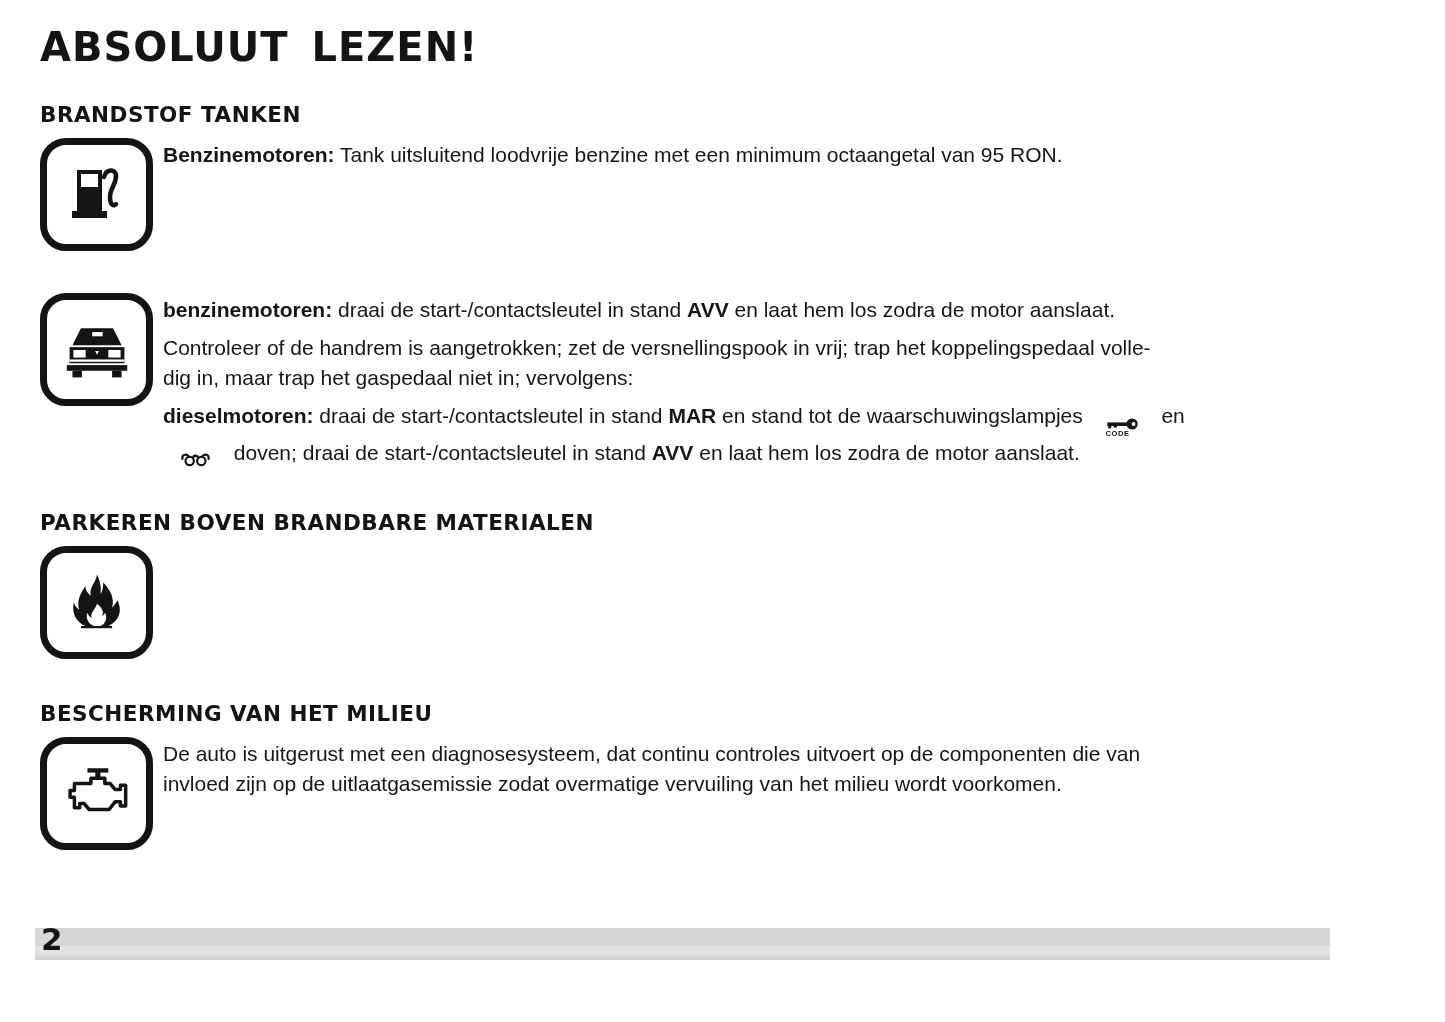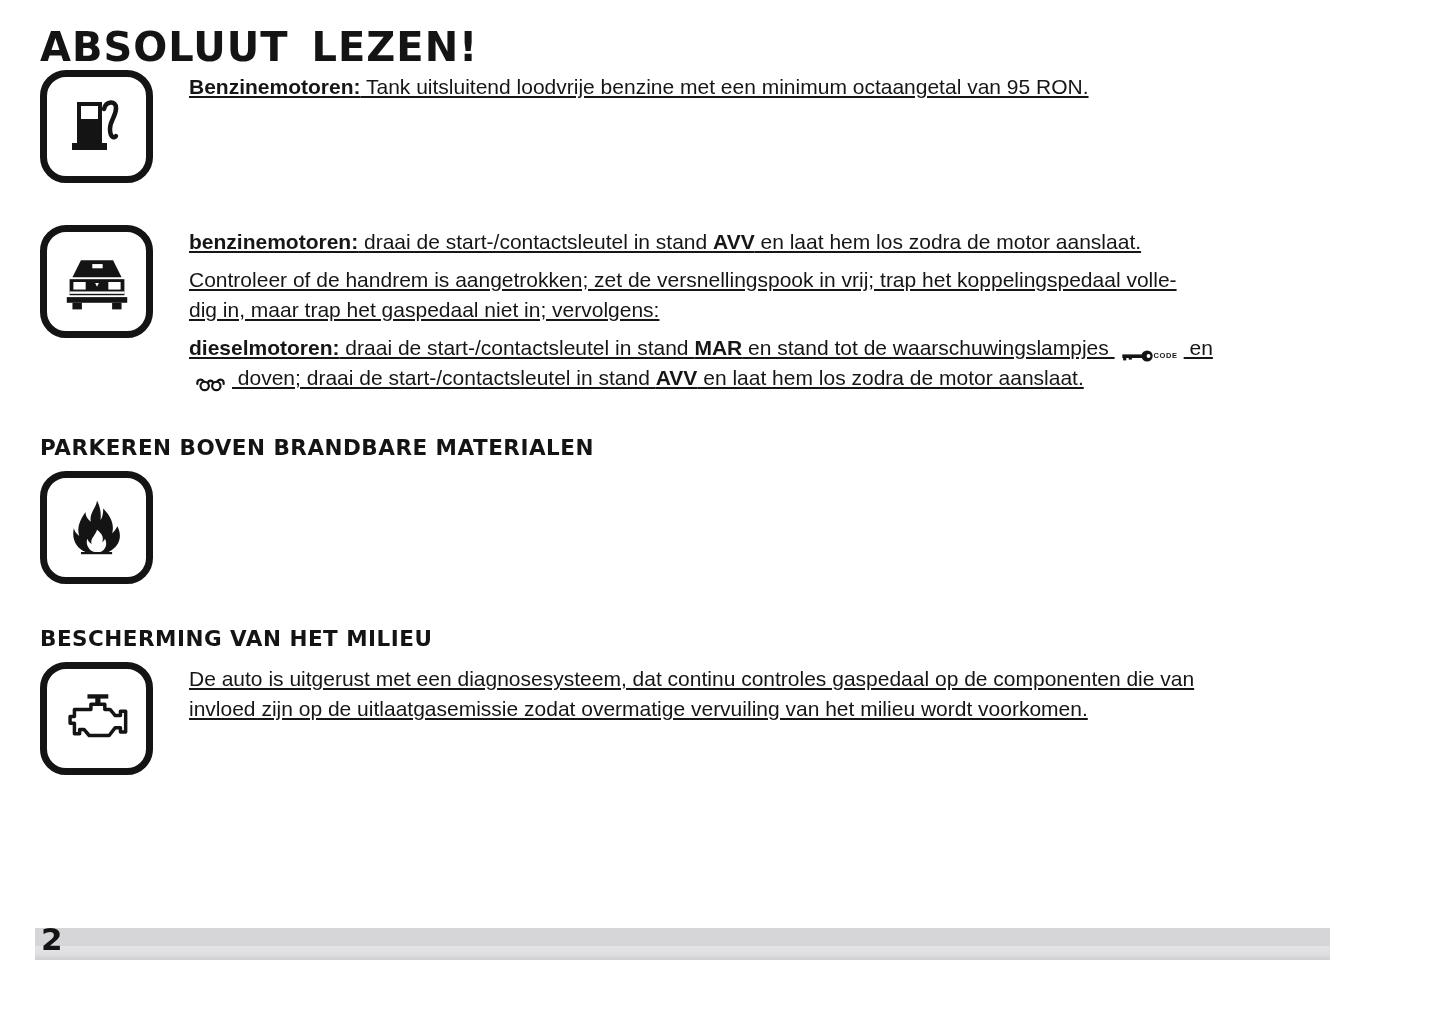--- a/index.html
+++ b/index.html
@@ -5,42 +5,42 @@
   html,body{margin:0;padding:0;}
   body{
     width:1445px;height:1022px;position:relative;overflow:hidden;
     background:#ffffff;color:#161616;
     font-family:"Liberation Sans",sans-serif;
   }
   .page{padding:24px 0 0 40px;}
   h1{
     font-family:"DejaVu Sans",sans-serif;font-weight:bold;
     font-size:40px;letter-spacing:1px;word-spacing:8px;
-    margin:0 0 0 0;color:#141414;
+    margin:0 0 32px 0;color:#141414;
   }
   h2{
     font-family:"DejaVu Sans",sans-serif;font-weight:bold;
     font-size:21.5px;letter-spacing:.5px;margin:0 0 11px 0;color:#141414;
   }
   section{margin:0;}
-  .row{display:flex;align-items:flex-start;gap:36px;margin-bottom:42px;text-decoration:underline;}
+  .row{display:flex;align-items:flex-start;gap:10px;margin-bottom:42px;}
   .icon-box{
     flex:0 0 auto;width:113px;height:113px;box-sizing:border-box;
     border:7px solid #141414;border-radius:26px;
     display:flex;align-items:center;justify-content:center;background:#fff;
   }
   .texts{width:1170px;padding-top:2px;}
   .para{
     margin:0 0 8px 0;font-size:21px;line-height:30px;white-space:pre-wrap;
   }
   .para:last-child{margin-bottom:0;}
   .b{font-weight:bold;}
   .inline-icon{
-    display:inline-flex;flex-direction:row;align-items:center;
-    white-space:normal;vertical-align:-7px;line-height:1;margin:0 6px;
+    display:inline-flex;flex-direction:column;
+    white-space:normal;vertical-align:-7px;line-height:1;margin:0 17px;
   }
   .code-label{
     font-size:7.5px;font-weight:bold;letter-spacing:.6px;line-height:1;
     color:#141414;margin-top:0px;
   }
   .glow svg{vertical-align:-2px;}
   .footer-bar{
     position:absolute;left:35px;top:928px;width:1295px;height:32px;
     background:linear-gradient(to bottom,#d6d6d9 0%,#d6d6d9 55%,#e4e4e7 56%,#e0e0e3 80%,#cfcfd3 100%);
   }
@@ -50,20 +50,21 @@
   }
 </style>
 </head>
 <body>
 
 <div class="page">
 
   <h1>ABSOLUUT LEZEN!</h1>
 
   <section>
+    <h2>BRANDSTOF TANKEN</h2>
     <div class="row">
       <div class="icon-box">
         <svg viewBox="0 0 64 64" width="64" height="64" aria-hidden="true">
           <rect x="12" y="7" width="25" height="41" fill="#141414"></rect>
           <rect x="16" y="11" width="17" height="13" fill="#ffffff"></rect>
           <rect x="7" y="48" width="35" height="7" fill="#141414"></rect>
           <path d="M39,14 C41,6 51,5 51,13 C51,22 45,25 45,34 C45,42 49,44 51,41" fill="none" stroke="#141414" stroke-width="4.5" stroke-linecap="round"></path>
         </svg>
       </div>
       <div class="texts">
@@ -134,21 +135,21 @@
     <h2>BESCHERMING VAN HET MILIEU</h2>
     <div class="row">
       <div class="icon-box">
         <svg viewBox="0 0 76 76" width="66" height="66" aria-hidden="true">
           <path d="M27,12 H51" fill="none" stroke="#141414" stroke-width="5"></path>
           <path d="M39,12 V22" fill="none" stroke="#141414" stroke-width="6"></path>
           <path d="M21,27 H31 V21 H47 V27 H53 L59,34 H65 V29 H71 V53 H65 V48 H59 L52,57 H29 L23,50 H18 V55 H12 V43 H7 V35 H12 V27 Z" fill="#ffffff" stroke="#141414" stroke-width="4" stroke-linejoin="round"></path>
         </svg>
       </div>
       <div class="texts">
-        <p class="para"><span>De auto is uitgerust met een diagnosesysteem, dat continu controles gaspedaal op de componenten die van
+        <p class="para"><span>De auto is uitgerust met een diagnosesysteem, dat continu controles uitvoert op de componenten die van
 invloed zijn op de uitlaatgasemissie zodat overmatige vervuiling van het milieu wordt voorkomen.</span></p>
       </div>
     </div>
   </section>
 
 </div>
 
 <div class="footer-bar"></div>
 <div class="page-number">2</div>
 

